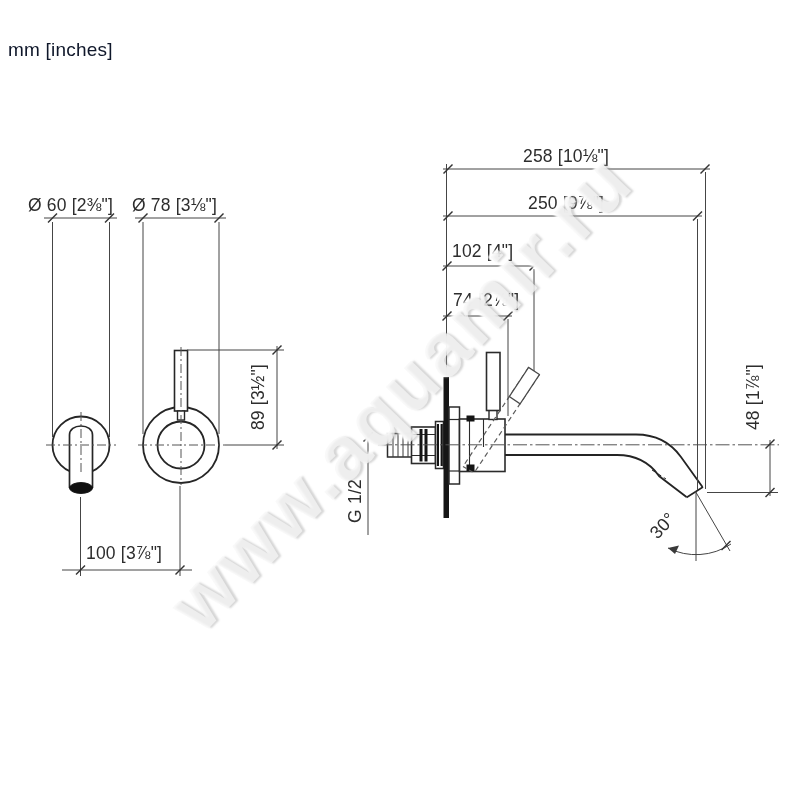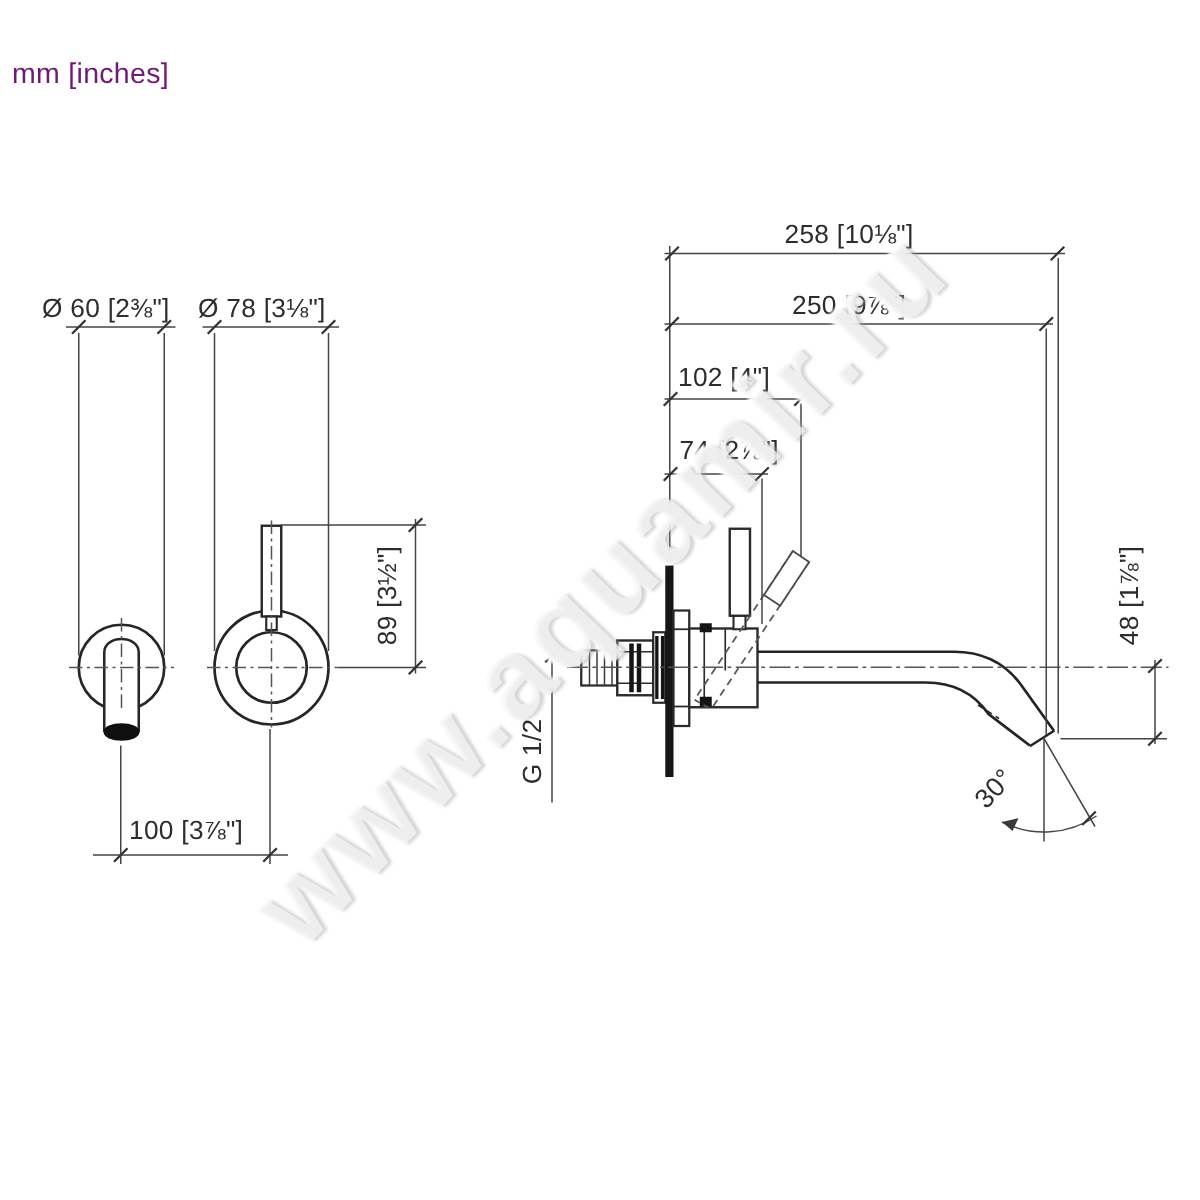--- a/index.html
+++ b/index.html
@@ -1,21 +1,21 @@
 <!DOCTYPE html>
 <html><head>
 <meta charset="utf-8">
 <style>
   html,body{margin:0;padding:0;background:#fff;}
   #canvas{position:relative;width:800px;height:800px;background:#ffffff;overflow:hidden;
           font-family:"Liberation Sans",sans-serif;}
   #drawing{position:absolute;left:0;top:0;z-index:1;}
   .lbl{position:absolute;z-index:2;font-size:17.5px;line-height:1.05;color:#2d2d2d;
        white-space:nowrap;letter-spacing:.2px;}
-  .lbl.big{font-size:19px;color:#701a75;}
+  .lbl.big{font-size:19px;color:#0f172a;}
   .rotc{transform:translate(-50%,-50%) rotate(-90deg);transform-origin:center center;}
   .rot30{transform:translate(-50%,-50%) rotate(-47deg);transform-origin:center center;font-size:18px;}
   #watermark{position:absolute;z-index:3;left:400px;top:392px;
        transform:translate(-50%,-50%) rotate(-46deg);
        font-size:76px;font-weight:bold;letter-spacing:3px;white-space:nowrap;
        color:rgba(246,246,246,0.72);
        text-shadow:2px 2px 2px rgba(165,165,165,0.45), -2px -2px 2px rgba(255,255,255,0.95);
        pointer-events:none;}
 </style>
 </head>

